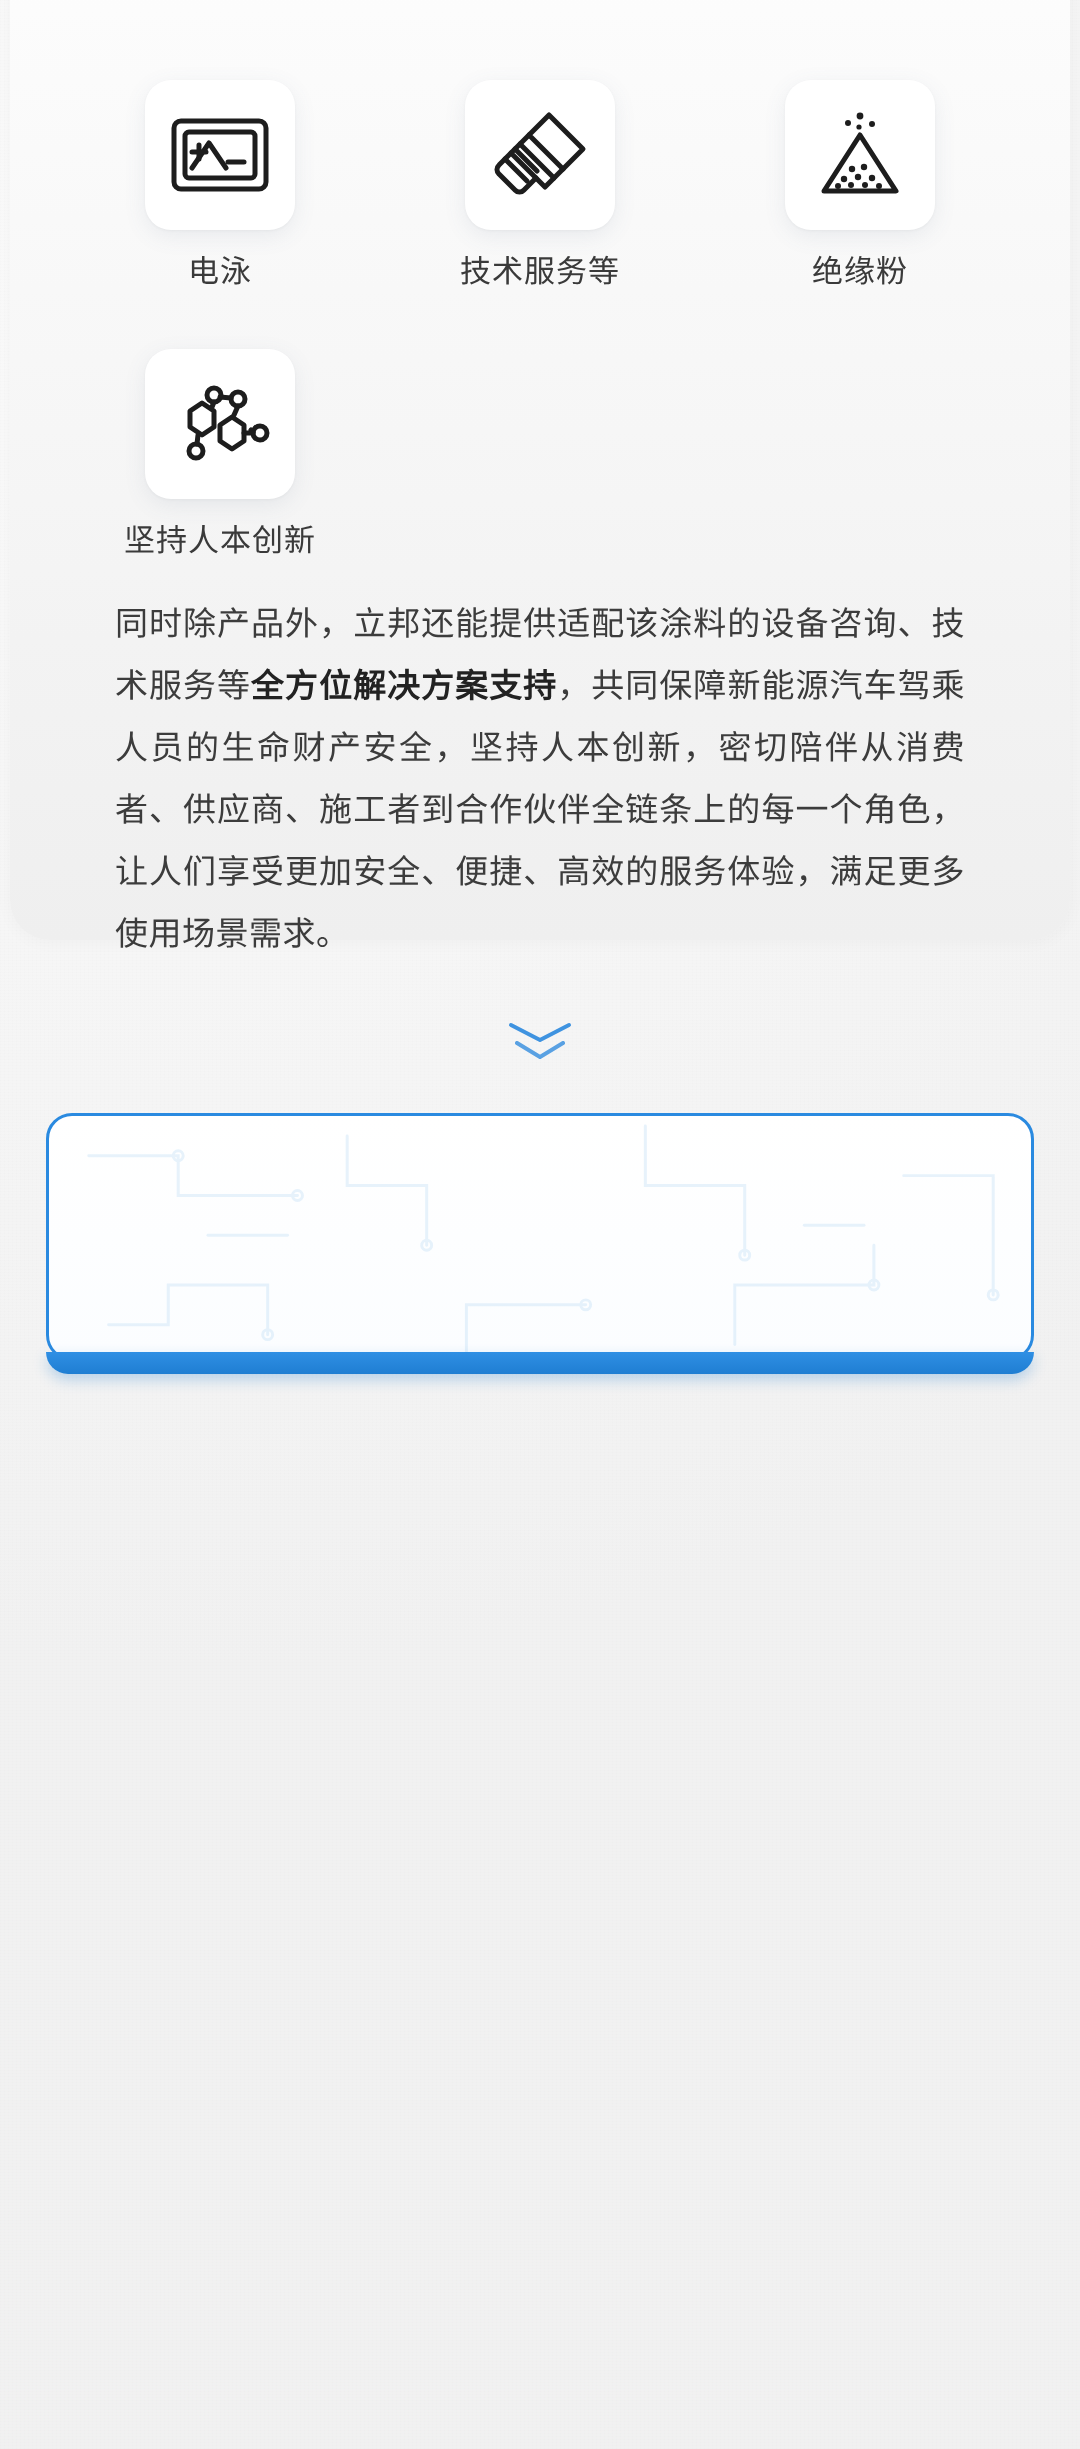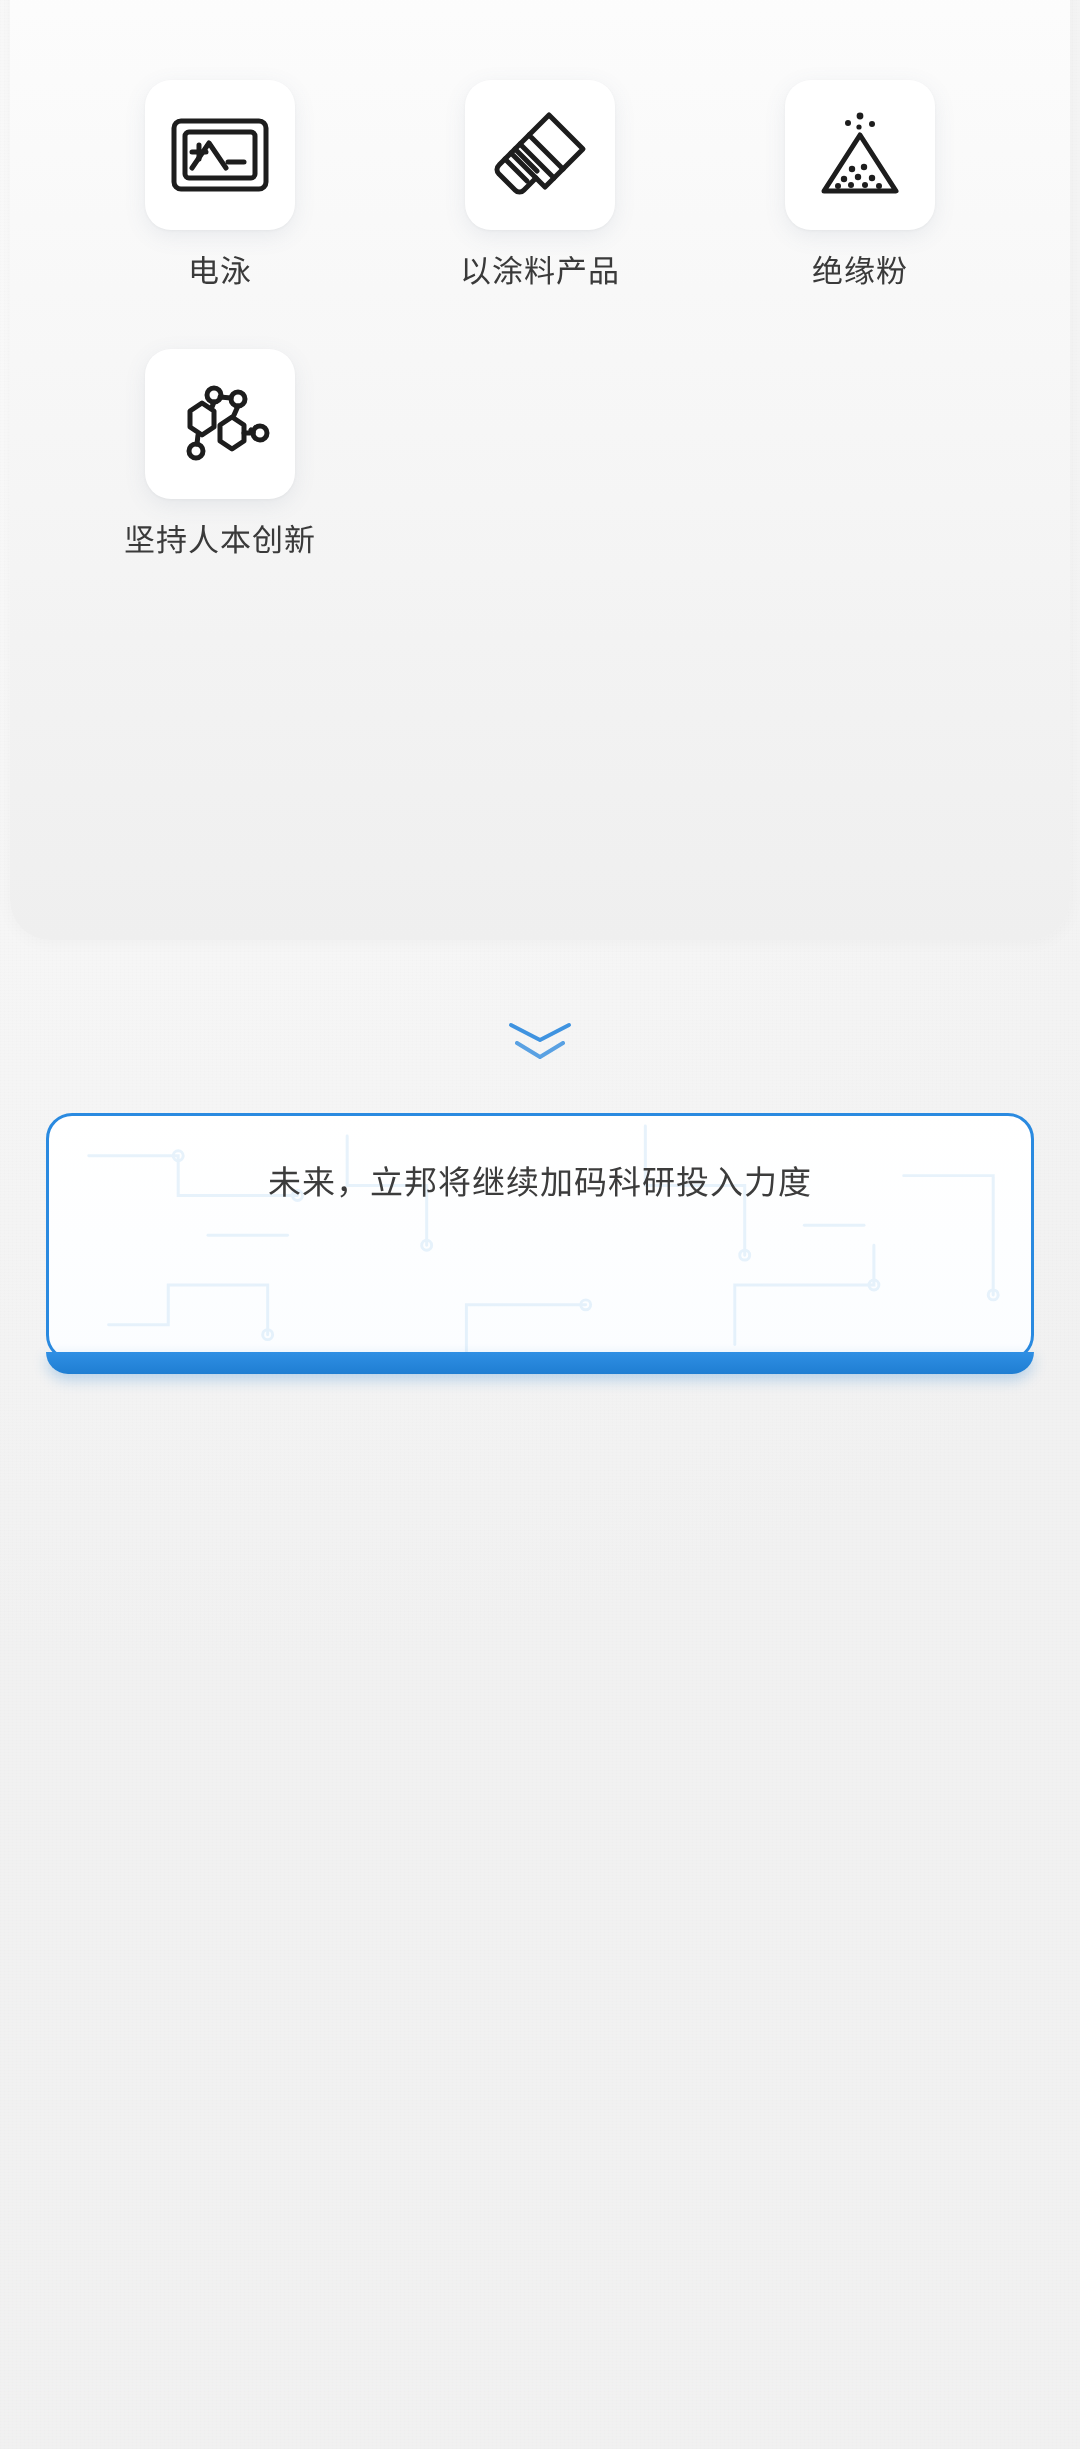--- a/index.html
+++ b/index.html
@@ -191,21 +191,21 @@
           <svg width="102" height="96" viewBox="0 0 102 96" fill="none" stroke="#1d1d1d" stroke-width="5" stroke-linecap="round" stroke-linejoin="round">
             <path d="M60 8 L94 42 L74 62 L40 28 Z"></path>
             <path d="M40 28 L22 46 L56 80 L74 62"></path>
             <path d="M22 46 L10 58 a6 6 0 0 0 0 9 l16 16 a6 6 0 0 0 9 0 L47 71"></path>
             <path d="M31 37 L65 71"></path>
             <path d="M22 51 L56 85" opacity="0"></path>
             <path d="M16 52 L38 74 M26 42 L48 64"></path>
           </svg>
         </span>
       </div>
-      <div class="icon-label">以涂料产品</div>
+      <div class="icon-label">技术服务等</div>
     </div>
 
     <div class="icon-cell">
       <div class="icon-tile">
         <span>
           <svg width="104" height="96" viewBox="0 0 104 96" fill="none" stroke="#1d1d1d" stroke-width="5" stroke-linecap="round" stroke-linejoin="round">
             <path d="M52 28 L88 84 H16 Z"></path>
             <circle cx="52" cy="9" r="3.4" fill="#1d1d1d" stroke="none"></circle>
             <circle cx="40" cy="16" r="3" fill="#1d1d1d" stroke="none"></circle>
             <circle cx="64" cy="17" r="3" fill="#1d1d1d" stroke="none"></circle>
@@ -243,20 +243,21 @@
             <path d="M30 58 L29 67"></path>
           </svg>
         </span>
       </div>
       <div class="icon-label">坚持人本创新</div>
     </div>
 
 
   </div>
 
+  <p class="para"><span>同时除产品外，立邦还能提供适配该涂料的设备咨询、技术服务等</span><b>全方位解决方案支持</b><span>，共同保障新能源汽车驾乘人员的生命财产安全，坚持人本创新，密切陪伴从消费者、供应商、施工者到合作伙伴全链条上的每一个角色，让人们享受更加安全、便捷、高效的服务体验，满足更多使用场景需求。</span></p>
 
   <div class="chevrons">
     <svg class="chev" viewBox="0 0 70 24" fill="none" stroke="#3f93e0" stroke-width="4" stroke-linecap="round" stroke-linejoin="round">
       <path d="M6 5 L35 20 L64 5"></path>
     </svg>
     <svg class="chev second" viewBox="0 0 70 24" fill="none" stroke="#3f93e0" stroke-width="4" stroke-linecap="round" stroke-linejoin="round">
       <path d="M12 5 L35 19 L58 5"></path>
     </svg>
   </div>
 
@@ -274,18 +275,17 @@
       <circle cx="130" cy="40" r="5"></circle>
       <circle cx="250" cy="80" r="5"></circle>
       <circle cx="380" cy="130" r="5"></circle>
       <circle cx="540" cy="190" r="5"></circle>
       <circle cx="700" cy="140" r="5"></circle>
       <circle cx="830" cy="170" r="5"></circle>
       <circle cx="950" cy="180" r="5"></circle>
       <circle cx="220" cy="220" r="5"></circle>
     </svg>
     <div class="bottom-text">
-      <div>未来，立邦将继续加码科研投入力度</div>
     </div>
   </div>
   <div class="bottom-card-shadow"></div>
 
 </div>
 
 </body></html>

